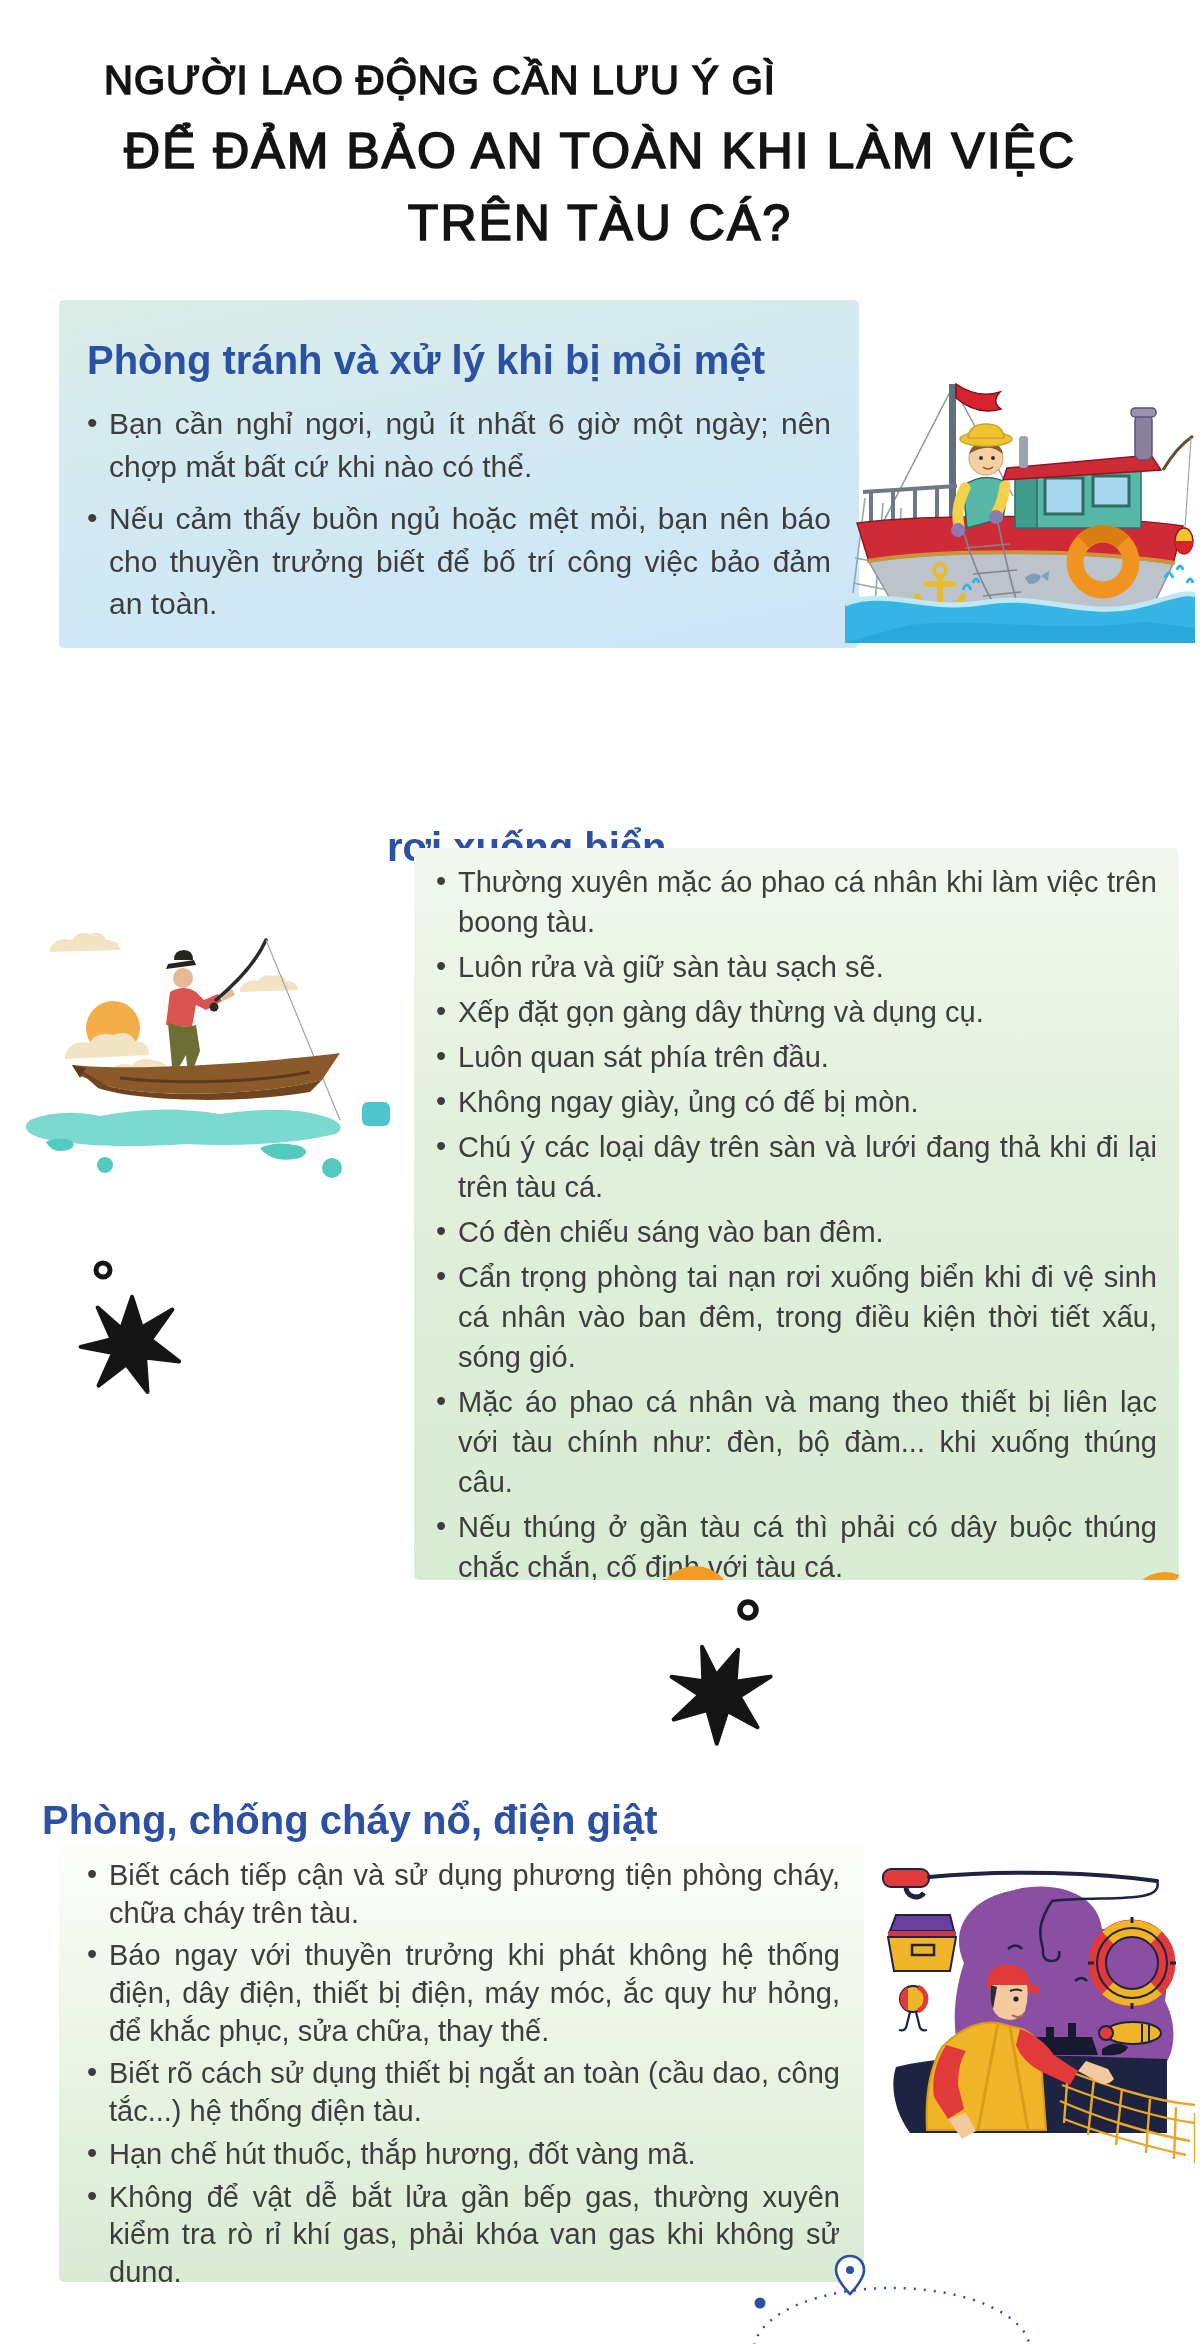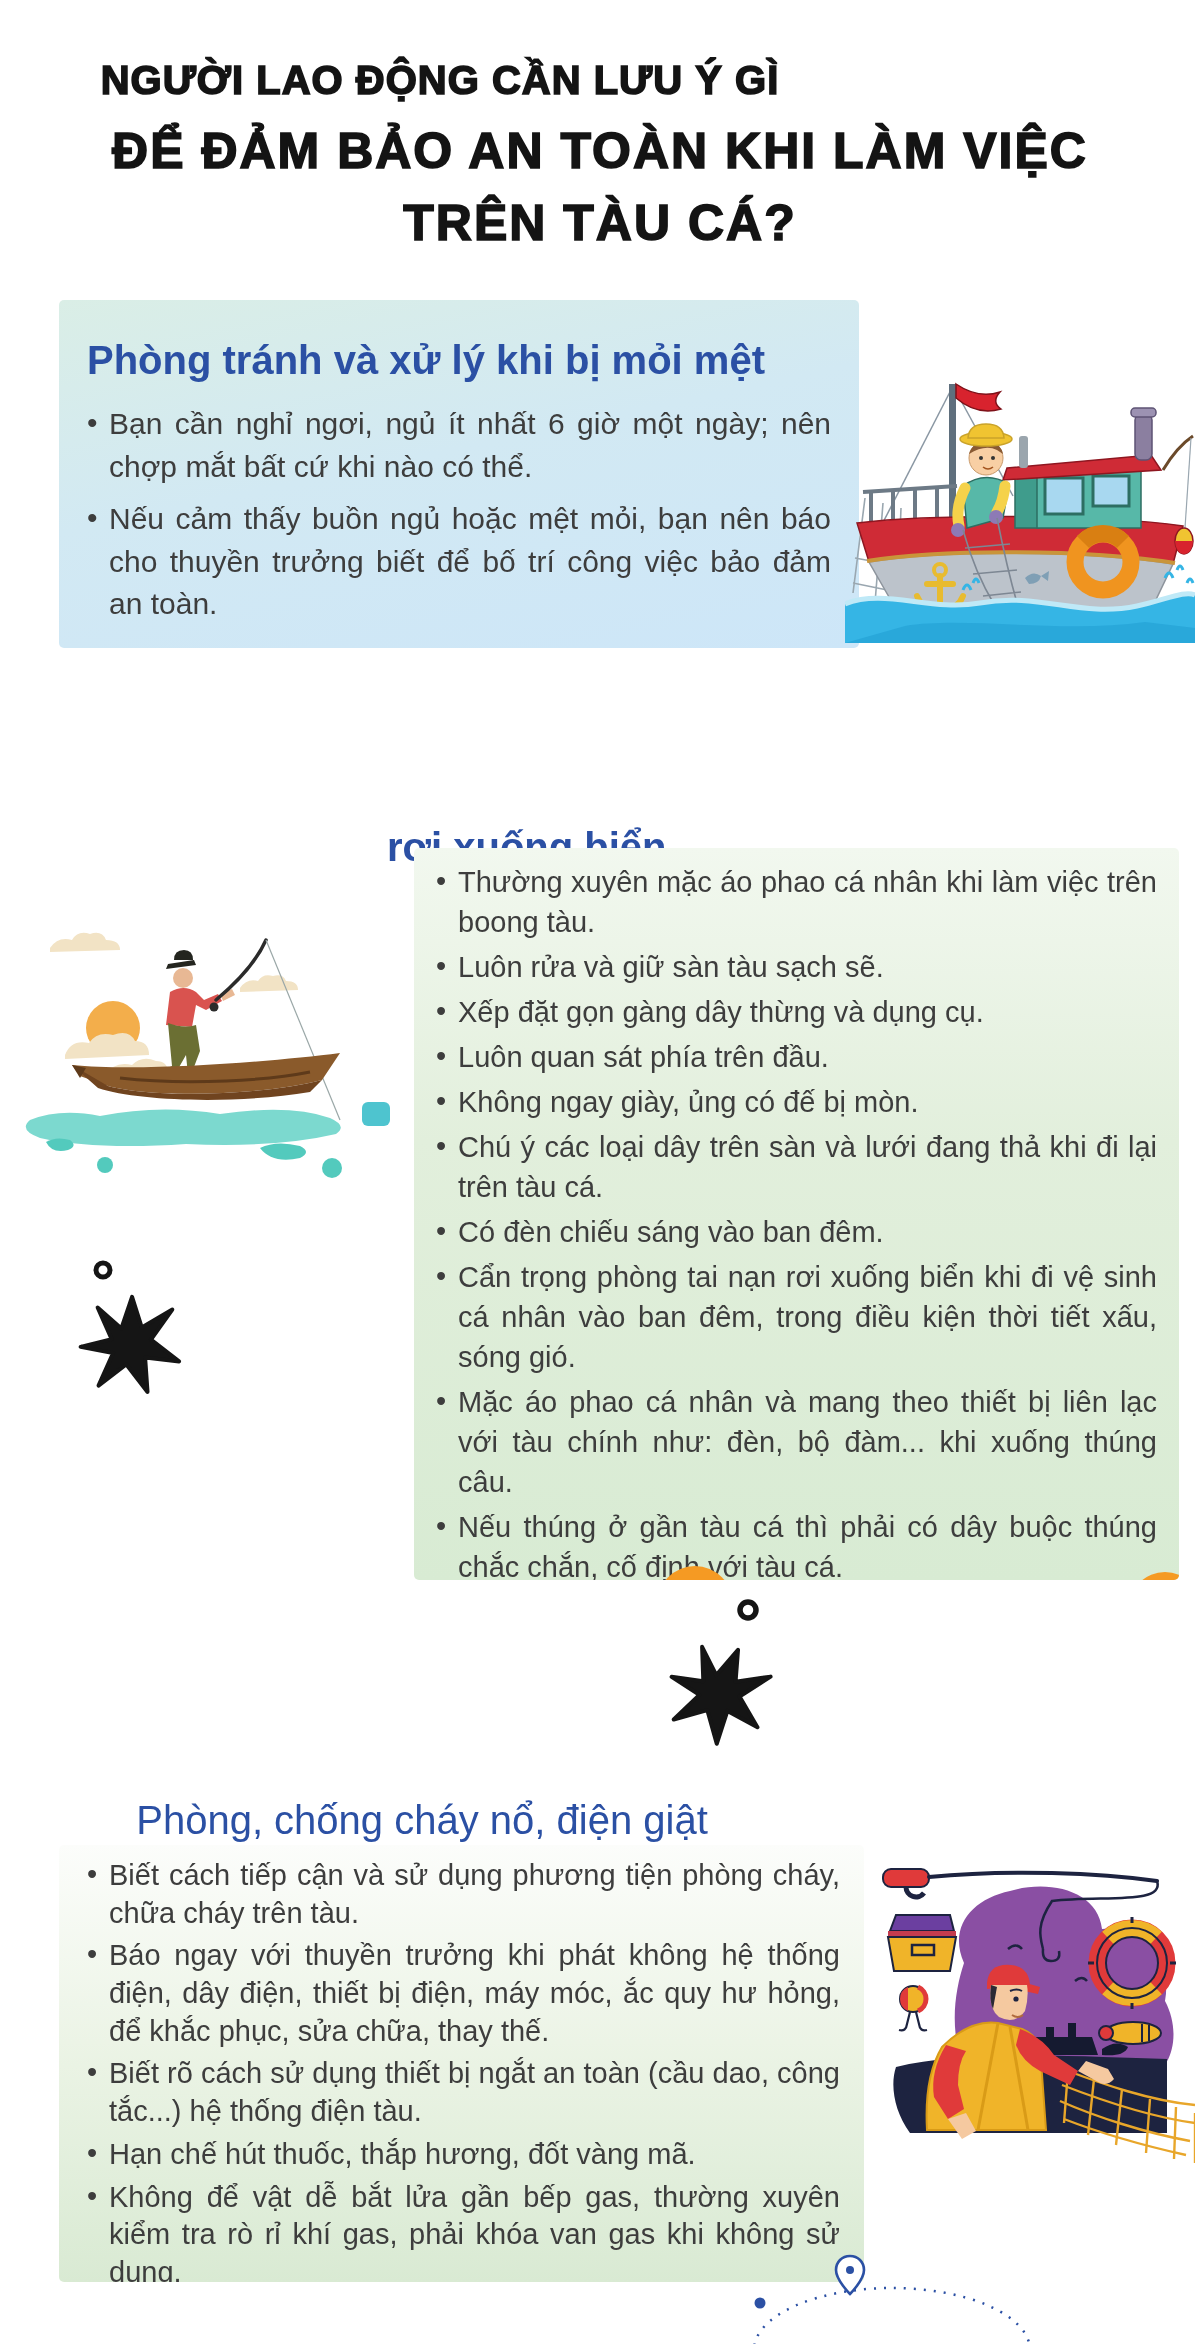--- a/index.html
+++ b/index.html
@@ -1,40 +1,40 @@
 <!DOCTYPE html>
 <html><head>
 <meta charset="utf-8">
 <style>
   html,body{margin:0;padding:0;background:#ffffff;}
   .page{position:relative;width:1200px;height:2344px;background:#ffffff;overflow:hidden;
         font-family:"Liberation Sans","DejaVu Sans",sans-serif;}
 
   
-  .hdr{position:absolute;text-align:center;font-weight:bold;color:#141414;
+  .hdr{position:absolute;text-align:center;font-weight:normal;color:#141414;
        -webkit-text-stroke:1.6px #141414;white-space:nowrap;}
   .hdr1{left:70px;top:58px;width:740px;font-size:40px;letter-spacing:1px;}
   .hdr2{left:0;top:122px;width:1200px;font-size:50px;letter-spacing:2px;}
   .hdr3{left:0;top:194px;width:1200px;font-size:50px;letter-spacing:2px;}
 
   
   .box{position:absolute;border-radius:5px;overflow:hidden;box-sizing:border-box;margin-left:44px;}
   .box1{left:15px;top:300px;width:800px;height:348px;padding:38px 28px 0 24px;
         background:linear-gradient(168deg,#daeee6 0%,#d2e9f3 45%,#cde6f8 100%);}
   .box2{left:370px;top:848px;width:765px;height:732px;padding:14px 22px 0 18px;
         background:linear-gradient(180deg,#f2f8ef 0%,#e2efdc 40%,#d8ebd3 100%);}
   .box3{left:15px;top:1845px;width:805px;height:437px;padding:12px 24px 0 24px;
         background:linear-gradient(180deg,#fcfdfb 0%,#ecf4e6 45%,#d9ead3 100%);}
 
   .sec-title{font-weight:bold;color:#2b50a4;}
   .box1 .sec-title{font-size:40px;margin:0 0 20px 4px;}
   .h2{position:absolute;left:387px;top:720px;width:760px;font-size:40px;line-height:1.45;
       font-weight:bold;color:#2b50a4;}
   .h3{position:absolute;left:42px;top:1758px;width:760px;font-size:40px;
-      font-weight:normal;color:#2b50a4;text-align:center;}
+      font-weight:bold;color:#2b50a4;}
 
   ul.blist{list-style:none;margin:0;padding:0;color:#3d3d3d;}
   ul.blist li{position:relative;padding-left:26px;}
   ul.blist .b{position:absolute;left:4px;top:-1px;}
   ul.blist .t{display:block;text-align:justify;}
   .box1 ul.blist{font-size:30px;line-height:1.42;}
   .box1 ul.blist li{margin-bottom:10px;}
   .box2 ul.blist{font-size:29px;line-height:1.38;}
   .box2 ul.blist li{margin-bottom:5px;}
   .box3 ul.blist{font-size:29px;line-height:1.3;}

